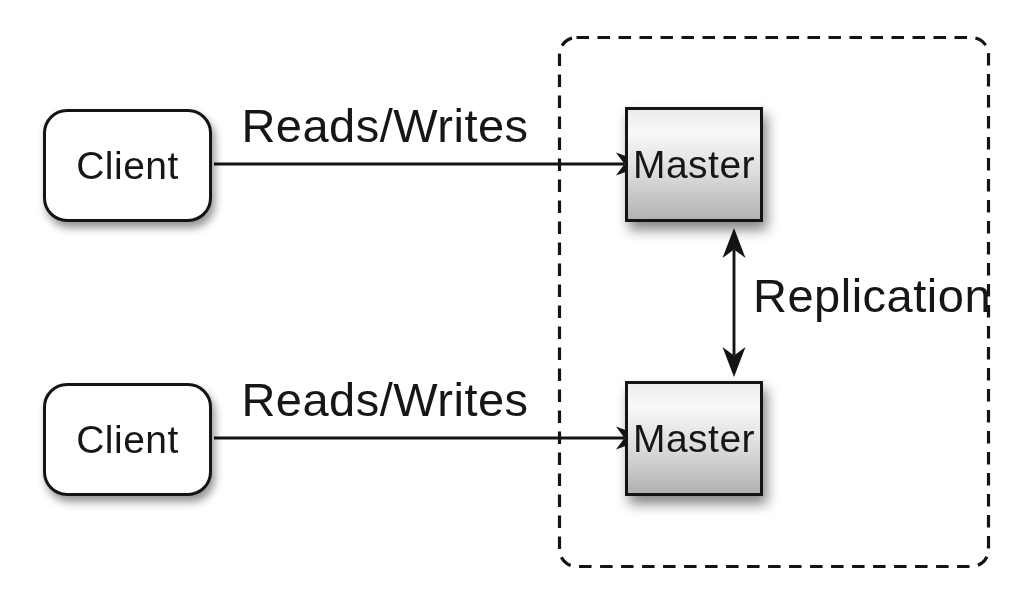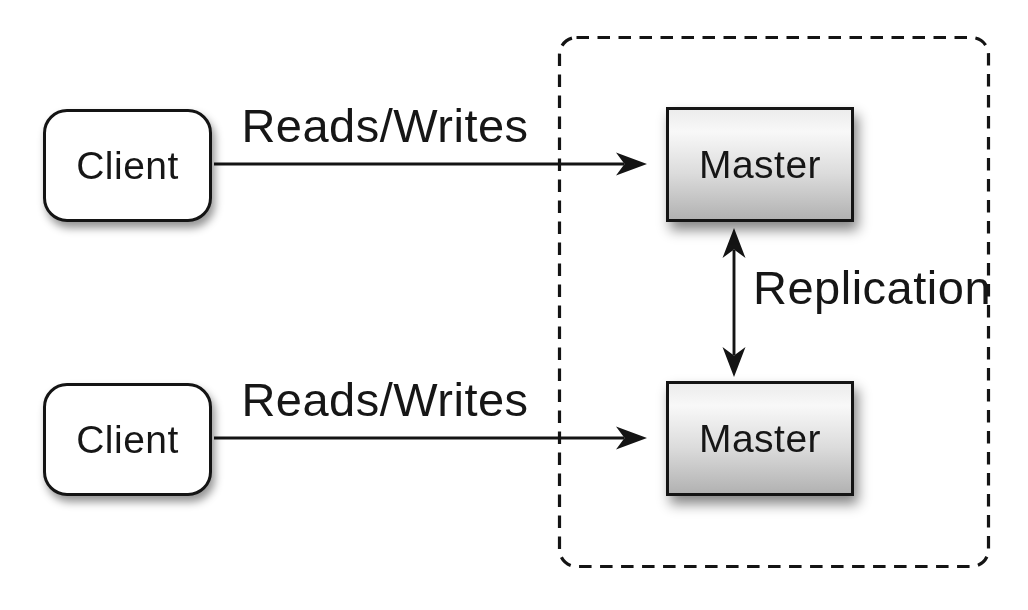--- a/index.html
+++ b/index.html
@@ -39,41 +39,41 @@
     width: 169px;
     height: 113px;
     background: #ffffff;
     border: 3px solid #141414;
     border-radius: 24px;
     box-shadow: 3px 6px 9px rgba(0,0,0,0.42);
   }
   .client-top { top: 109px; }
   .client-bottom { top: 383px; }
   .master-node {
-    left: 666px;
-    width: 188px;
+    left: 625px;
+    width: 138px;
     height: 115px;
     background: linear-gradient(180deg, #ececec 0%, #f8f8f8 20%, #dcdcdc 58%, #b2b2b2 100%);
     border: 3px solid #141414;
     box-shadow: 4px 8px 12px rgba(0,0,0,0.48);
   }
   .master-top { top: 107px; }
   .master-bottom { top: 381px; }
   .edge-label {
     position: absolute;
     font-size: 47px;
     line-height: 39px;
     color: #161616;
     text-align: center;
     white-space: nowrap;
     letter-spacing: 0.5px;
   }
   .label-rw-top { left: 240px; top: 106px; width: 290px; }
   .label-rw-bottom { left: 240px; top: 380px; width: 290px; }
-  .label-replication { left: 753px; top: 268px; width: 220px; }
+  .label-replication { left: 753px; top: 276px; width: 220px; }
 </style>
 </head>
 <body>
 
 <div class="canvas">
 
   <svg class="arrow-layer" viewBox="0 0 1028 610" xmlns="http://www.w3.org/2000/svg">
 
     <rect x="559.5" y="37.5" width="429" height="529" rx="17" ry="17" fill="none" stroke="#141414" stroke-width="3.2" stroke-dasharray="12.5 8.5"></rect>
 

